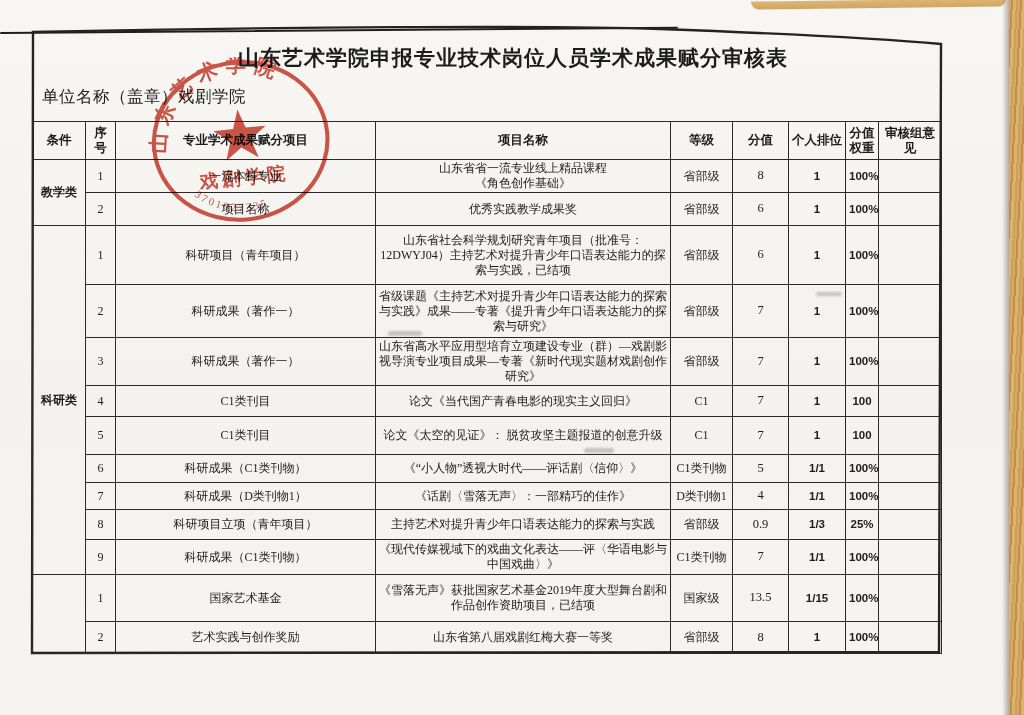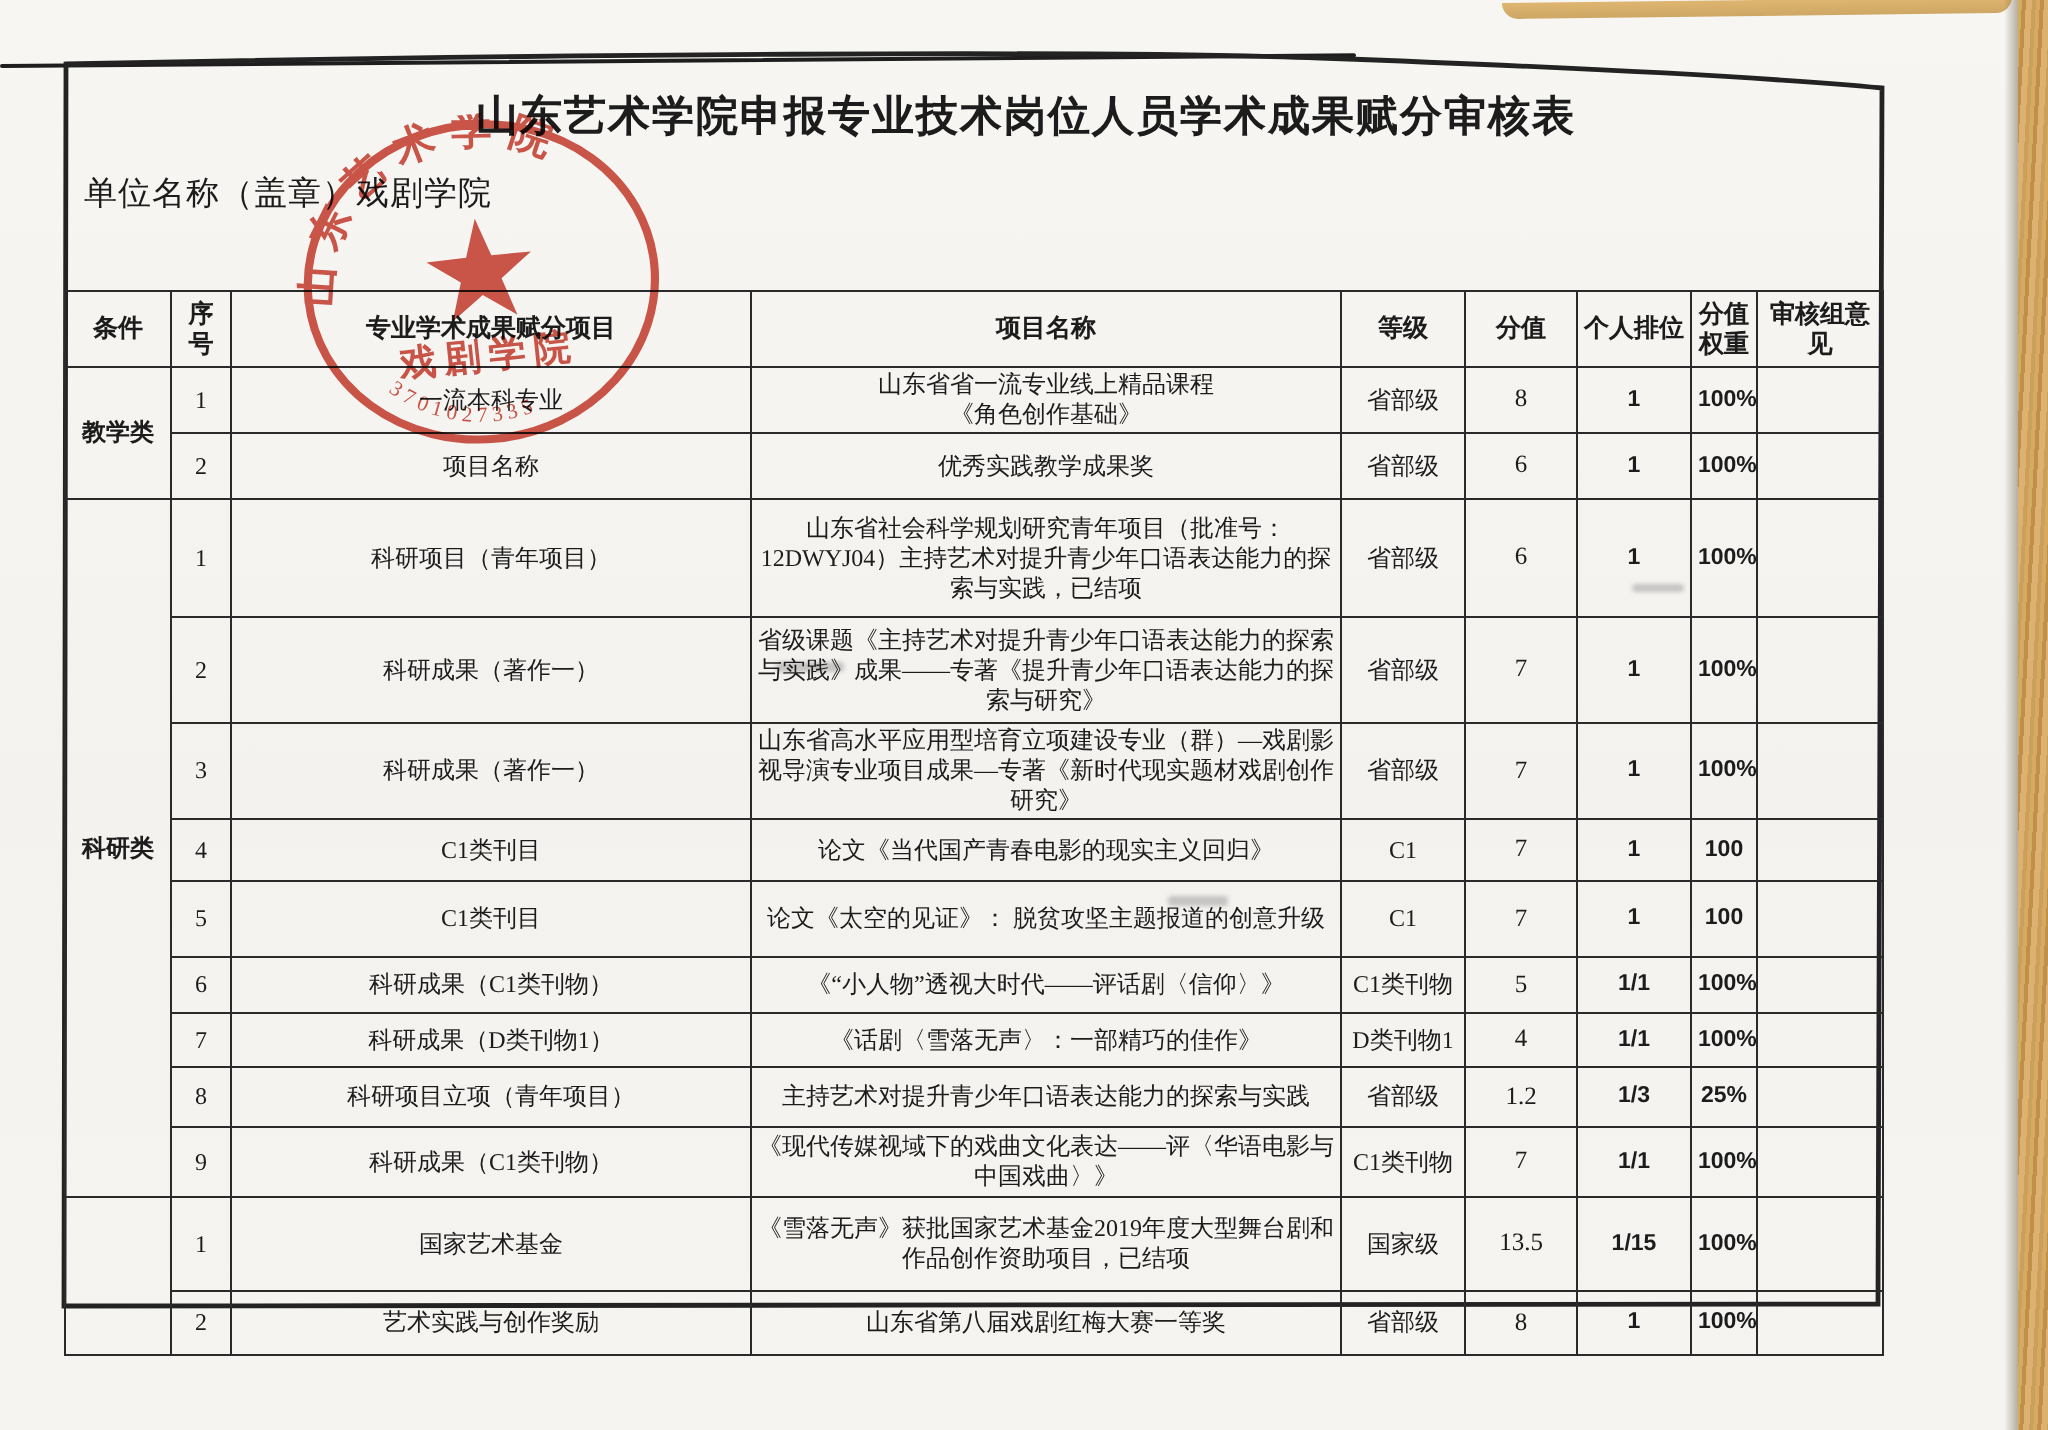--- a/index.html
+++ b/index.html
@@ -21,21 +21,21 @@
   .scan-line{position:absolute;left:0;top:32px;width:678px;height:2px;background:#1e1e1e;
     transform:rotate(-0.45deg);transform-origin:left center;border-radius:1px;}
   
   .outline{position:absolute;left:26px;top:22px;width:922px;height:640px;pointer-events:none;}
   
   .doc-title{position:absolute;left:33px;top:44px;width:960px;text-align:center;
     font-size:21px;font-weight:700;letter-spacing:1px;}
   .unit-line{position:absolute;left:42px;top:86px;font-size:16.5px;letter-spacing:.5px;text-align:center;}
   
   .grid{position:absolute;left:32px;top:121px;}
-  table{border-collapse:collapse;table-layout:fixed;width:909px;margin-top:24px;}
+  table{border-collapse:collapse;table-layout:fixed;width:909px;}
   th,td{border:1.6px solid #2a2a2a;text-align:center;vertical-align:middle;
     padding:1px 3px;font-size:12px;line-height:1.25;overflow:hidden;}
   thead th{font-size:12.5px;font-weight:700;line-height:1.2;}
   td.project{white-space:pre-line;font-size:12px;}
   td.rank,td.weight{font-weight:700;font-family:"Liberation Sans","DejaVu Sans",sans-serif;font-size:11.5px;}
   td.score{font-size:12.5px;}
   td.cond{font-size:12px;padding:0;font-weight:bold;}
   
   .stamp{position:absolute;left:149px;top:57px;width:184px;height:174px;
     transform:rotate(-6deg);opacity:.85;mix-blend-mode:multiply;pointer-events:none;}
@@ -181,21 +181,21 @@
           <td class="score">4</td>
           <td class="rank">1/1</td>
           <td class="weight">100%</td>
           <td></td>
         </tr>
         <tr style="height: 30px;">
           <td>8</td>
           <td>科研项目立项（青年项目）</td>
           <td class="project">主持艺术对提升青少年口语表达能力的探索与实践</td>
           <td>省部级</td>
-          <td class="score">1.2</td>
+          <td class="score">0.9</td>
           <td class="rank">1/3</td>
           <td class="weight">25%</td>
           <td></td>
         </tr>
         <tr style="height: 35px;">
           <td>9</td>
           <td>科研成果（C1类刊物）</td>
           <td class="project">《现代传媒视域下的戏曲文化表达——评〈华语电影与中国戏曲〉》</td>
           <td>C1类刊物</td>
           <td class="score">7</td>

